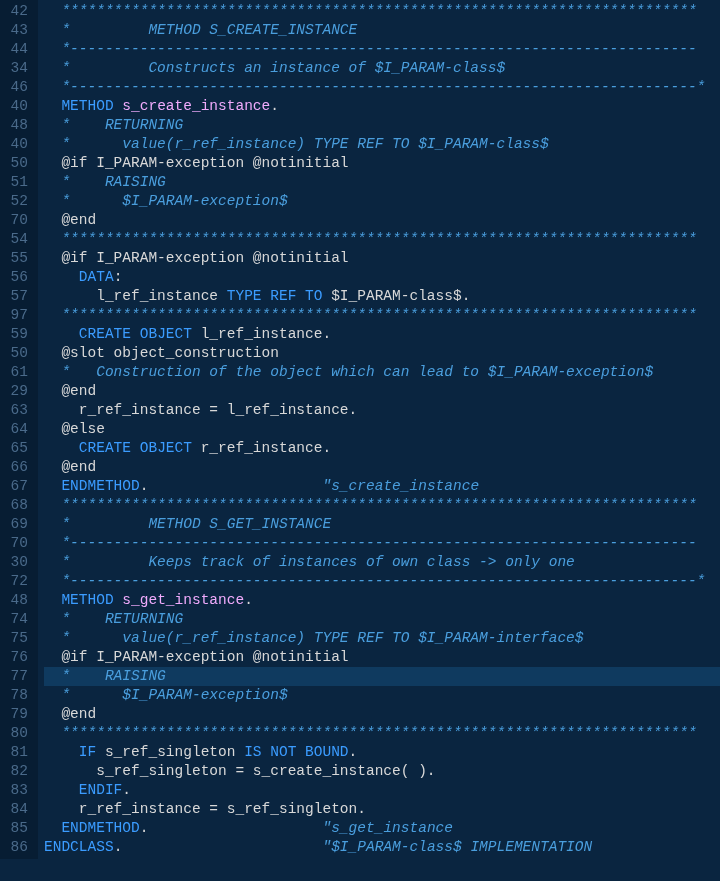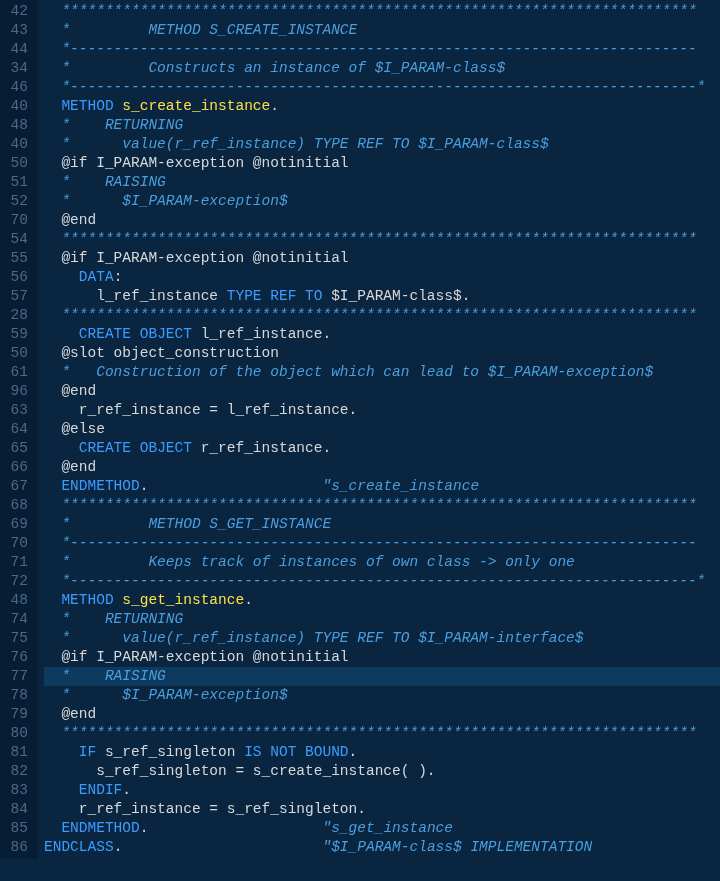--- a/index.html
+++ b/index.html
@@ -52,21 +52,21 @@
     position: relative;
   }
   .line { height: 19px; }
   .line.current {
     background: var(--bg-current);
   }
   
   .blue { color: #3b9cff; text-align: center; }
   .lightblue { color: #4a9edd; font-style: italic; }
   .white { color: #d8d8d8; }
-  .gold { color: #fde047; }
+  .gold { color: #f0abfc; }
 </style>
 </head>
 <body>
 
 <div class="editor">
   <div class="gutter">
       <div class="ln">42</div>
       <div class="ln">43</div>
       <div class="ln">44</div>
       <div class="ln">34</div>
@@ -75,34 +75,34 @@
       <div class="ln">48</div>
       <div class="ln">40</div>
       <div class="ln">50</div>
       <div class="ln">51</div>
       <div class="ln">52</div>
       <div class="ln">70</div>
       <div class="ln">54</div>
       <div class="ln">55</div>
       <div class="ln">56</div>
       <div class="ln">57</div>
-      <div class="ln">28</div>
+      <div class="ln">97</div>
       <div class="ln">59</div>
       <div class="ln">50</div>
       <div class="ln">61</div>
-      <div class="ln">96</div>
+      <div class="ln">29</div>
       <div class="ln">63</div>
       <div class="ln">64</div>
       <div class="ln">65</div>
       <div class="ln">66</div>
       <div class="ln">67</div>
       <div class="ln">68</div>
       <div class="ln">69</div>
       <div class="ln">70</div>
-      <div class="ln">71</div>
+      <div class="ln">30</div>
       <div class="ln">72</div>
       <div class="ln">48</div>
       <div class="ln">74</div>
       <div class="ln">75</div>
       <div class="ln">76</div>
       <div class="ln">77</div>
       <div class="ln">78</div>
       <div class="ln">79</div>
       <div class="ln">80</div>
       <div class="ln">81</div>

